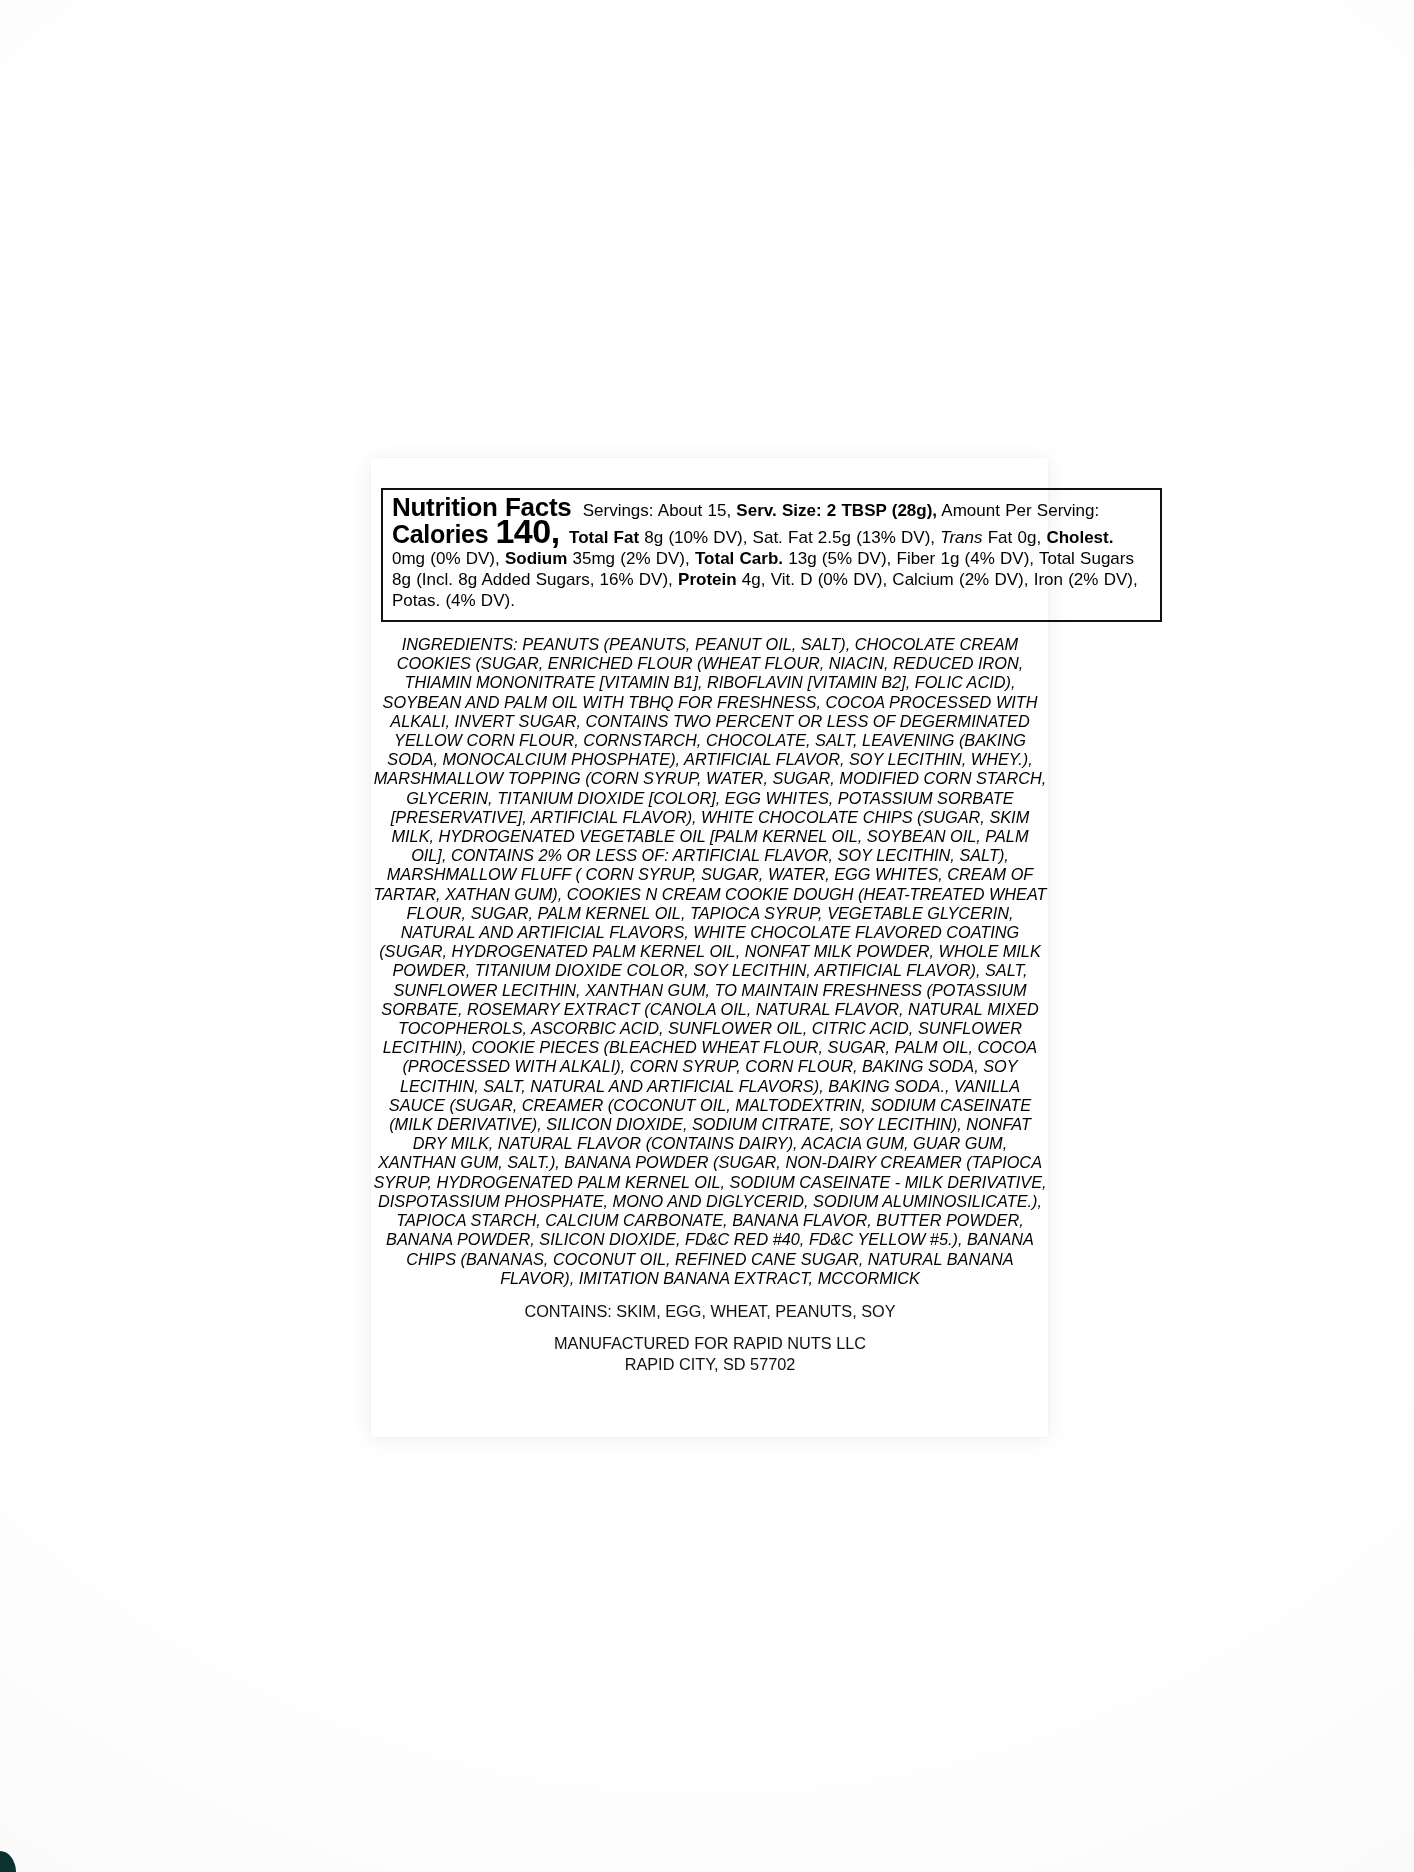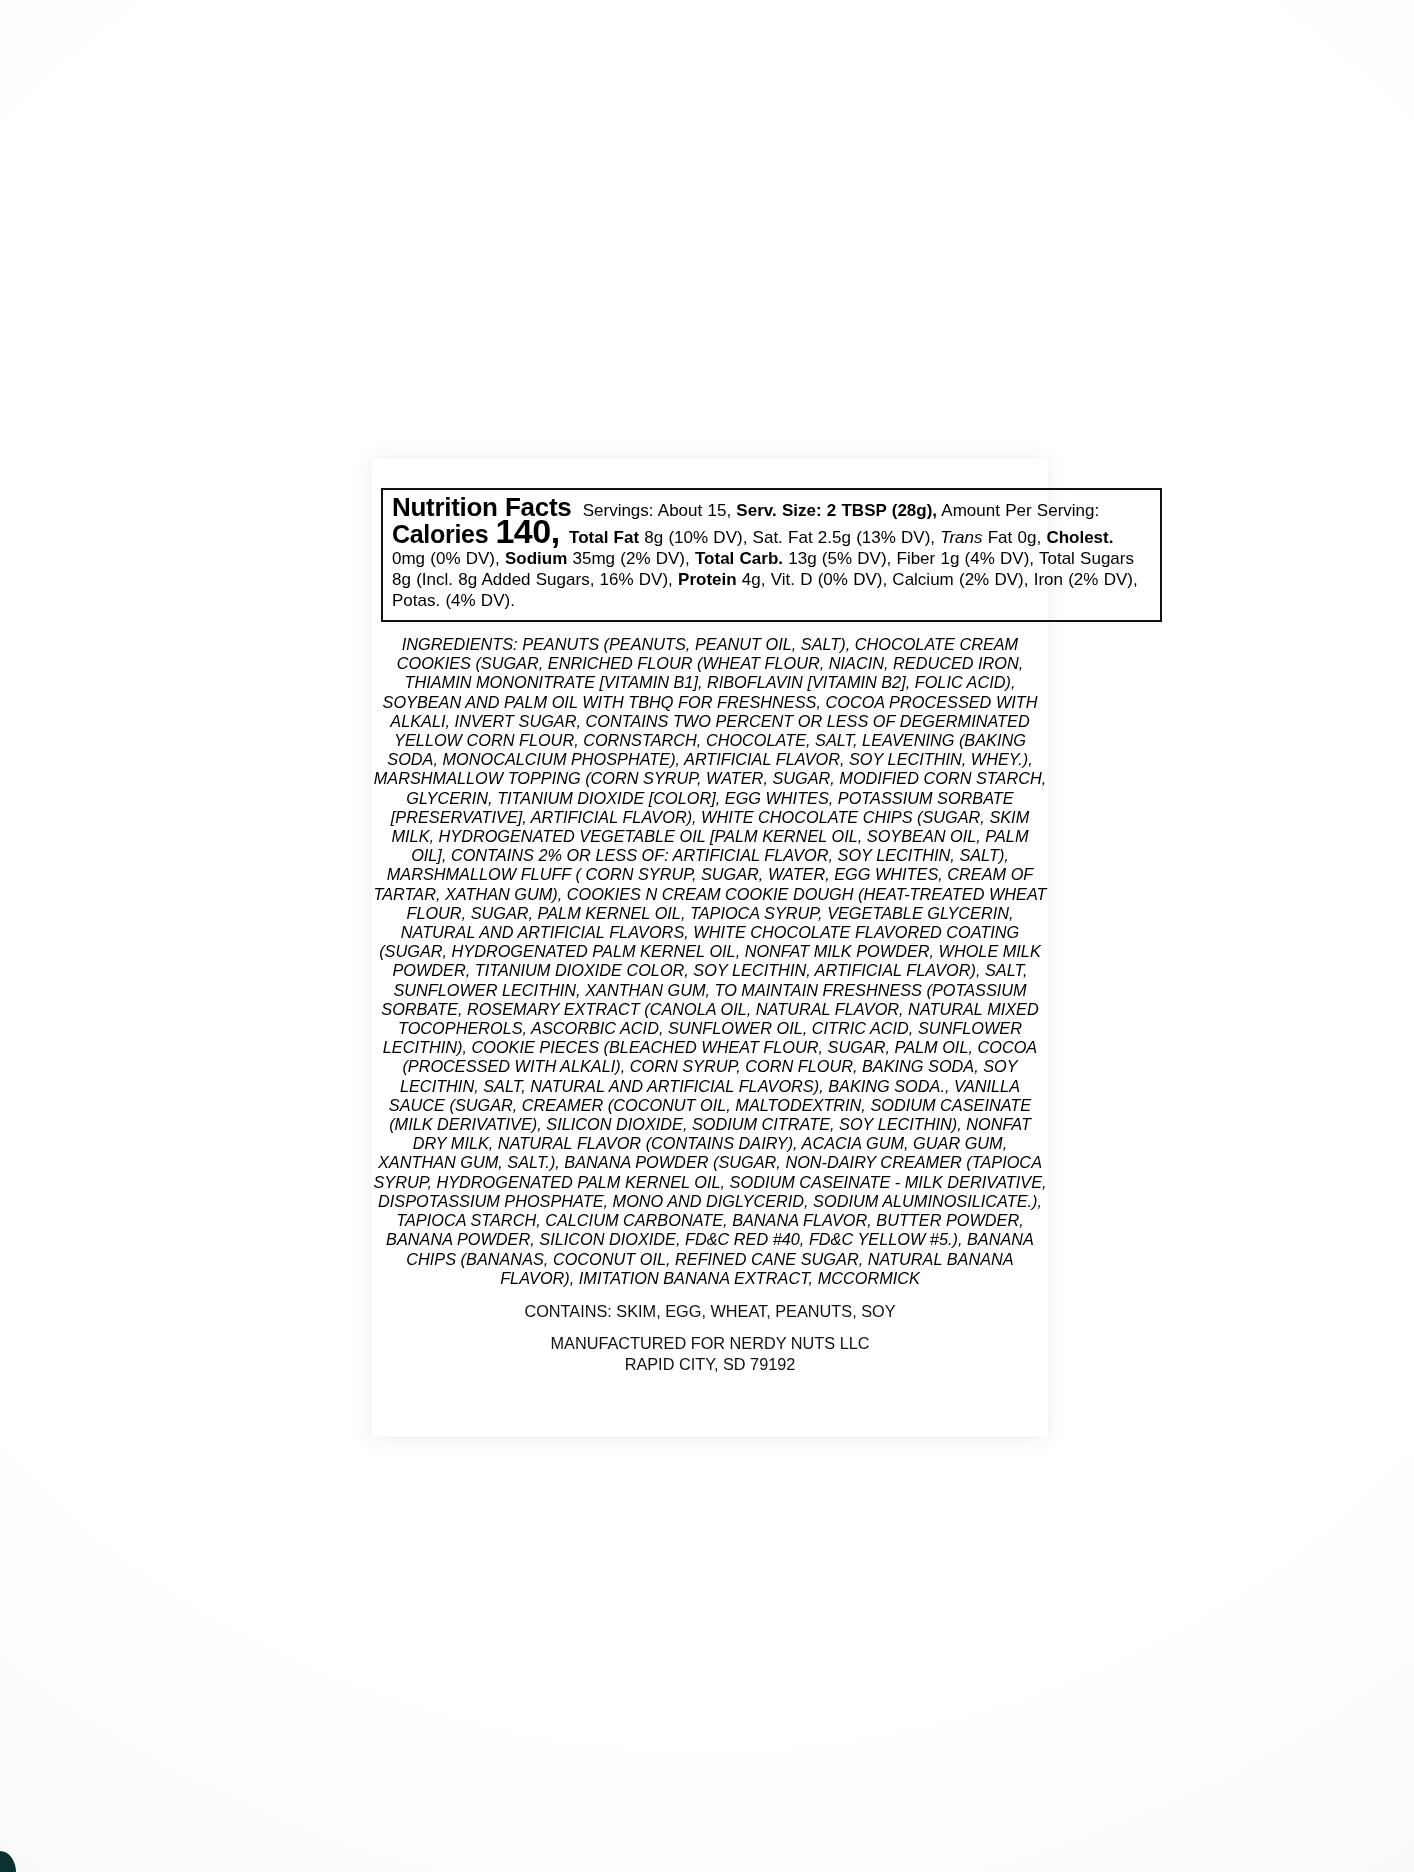--- a/index.html
+++ b/index.html
@@ -111,20 +111,20 @@
 
     <div class="nutrition-box">
       <p class="nutrition-text"><span class="nf-heading">Nutrition Facts</span><span class="nf-r"> Servings: About 15, </span><span class="nf-b">Serv. Size: 2 TBSP (28g),</span><span class="nf-r"> Amount Per Serving: </span><span class="nf-cal">Calories </span><span class="nf-cal-num">140, </span><span class="nf-b">Total Fat </span><span class="nf-r">8g (10% DV), Sat. Fat 2.5g (13% DV), </span><span class="nf-i">Trans</span><span class="nf-r"> Fat 0g, </span><span class="nf-b">Cholest.</span><span class="nf-r"> 0mg (0% DV), </span><span class="nf-b">Sodium</span><span class="nf-r"> 35mg (2% DV), </span><span class="nf-b">Total Carb.</span><span class="nf-r"> 13g (5% DV), Fiber 1g (4% DV), Total Sugars 8g (Incl. 8g  Added Sugars, 16% DV), </span><span class="nf-b">Protein</span><span class="nf-r"> 4g, Vit. D (0% DV), Calcium (2% DV), Iron (2% DV), Potas. (4% DV).</span></p>
     </div>
 
     <p class="ingredients">INGREDIENTS: PEANUTS (PEANUTS, PEANUT OIL, SALT), CHOCOLATE CREAM COOKIES (SUGAR, ENRICHED FLOUR (WHEAT FLOUR, NIACIN, REDUCED IRON, THIAMIN MONONITRATE [VITAMIN B1], RIBOFLAVIN [VITAMIN B2], FOLIC ACID), SOYBEAN AND PALM OIL WITH TBHQ FOR FRESHNESS, COCOA PROCESSED WITH ALKALI, INVERT SUGAR, CONTAINS TWO PERCENT OR LESS OF DEGERMINATED YELLOW CORN FLOUR, CORNSTARCH, CHOCOLATE, SALT, LEAVENING (BAKING SODA, MONOCALCIUM PHOSPHATE), ARTIFICIAL FLAVOR, SOY LECITHIN, WHEY.), MARSHMALLOW TOPPING (CORN SYRUP, WATER, SUGAR, MODIFIED CORN STARCH, GLYCERIN, TITANIUM DIOXIDE [COLOR], EGG WHITES, POTASSIUM SORBATE [PRESERVATIVE], ARTIFICIAL FLAVOR), WHITE CHOCOLATE CHIPS (SUGAR, SKIM MILK, HYDROGENATED VEGETABLE OIL [PALM KERNEL OIL, SOYBEAN OIL, PALM OIL], CONTAINS 2% OR LESS OF: ARTIFICIAL FLAVOR, SOY LECITHIN, SALT), MARSHMALLOW FLUFF ( CORN SYRUP, SUGAR, WATER, EGG WHITES, CREAM OF TARTAR, XATHAN GUM), COOKIES N CREAM COOKIE DOUGH (HEAT-TREATED WHEAT FLOUR, SUGAR, PALM KERNEL OIL, TAPIOCA SYRUP, VEGETABLE GLYCERIN, NATURAL AND ARTIFICIAL FLAVORS, WHITE CHOCOLATE FLAVORED COATING (SUGAR, HYDROGENATED PALM KERNEL OIL, NONFAT MILK POWDER, WHOLE MILK POWDER, TITANIUM DIOXIDE COLOR, SOY LECITHIN, ARTIFICIAL FLAVOR), SALT, SUNFLOWER LECITHIN, XANTHAN GUM, TO MAINTAIN FRESHNESS (POTASSIUM SORBATE, ROSEMARY EXTRACT (CANOLA OIL, NATURAL FLAVOR, NATURAL MIXED TOCOPHEROLS, ASCORBIC ACID, SUNFLOWER OIL, CITRIC ACID, SUNFLOWER LECITHIN), COOKIE PIECES (BLEACHED WHEAT FLOUR, SUGAR, PALM OIL, COCOA (PROCESSED WITH ALKALI), CORN SYRUP, CORN FLOUR, BAKING SODA, SOY LECITHIN, SALT, NATURAL AND ARTIFICIAL FLAVORS), BAKING SODA., VANILLA SAUCE (SUGAR, CREAMER (COCONUT OIL, MALTODEXTRIN, SODIUM CASEINATE (MILK DERIVATIVE), SILICON DIOXIDE, SODIUM CITRATE, SOY LECITHIN), NONFAT DRY MILK, NATURAL FLAVOR (CONTAINS DAIRY), ACACIA GUM, GUAR GUM, XANTHAN GUM, SALT.), BANANA POWDER (SUGAR, NON-DAIRY CREAMER (TAPIOCA SYRUP, HYDROGENATED PALM KERNEL OIL, SODIUM CASEINATE - MILK DERIVATIVE, DISPOTASSIUM PHOSPHATE, MONO AND DIGLYCERID, SODIUM ALUMINOSILICATE.), TAPIOCA STARCH, CALCIUM CARBONATE, BANANA FLAVOR, BUTTER POWDER, BANANA POWDER, SILICON DIOXIDE, FD&amp;C RED #40, FD&amp;C YELLOW #5.), BANANA CHIPS (BANANAS, COCONUT OIL, REFINED CANE SUGAR, NATURAL BANANA FLAVOR), IMITATION BANANA EXTRACT, MCCORMICK</p>
 
     <p class="contains">CONTAINS: SKIM, EGG, WHEAT, PEANUTS, SOY</p>
 
     <p class="manufacturer">
-      <span>MANUFACTURED FOR NERDY NUTS LLC</span><br>
-      <span>RAPID CITY, SD 79192</span>
+      <span>MANUFACTURED FOR RAPID NUTS LLC</span><br>
+      <span>RAPID CITY, SD 57702</span>
     </p>
 
   </div>
 
   <div class="corner-accent" style="background: rgb(11, 50, 48);"></div>
 </div>
 
 </body></html>

